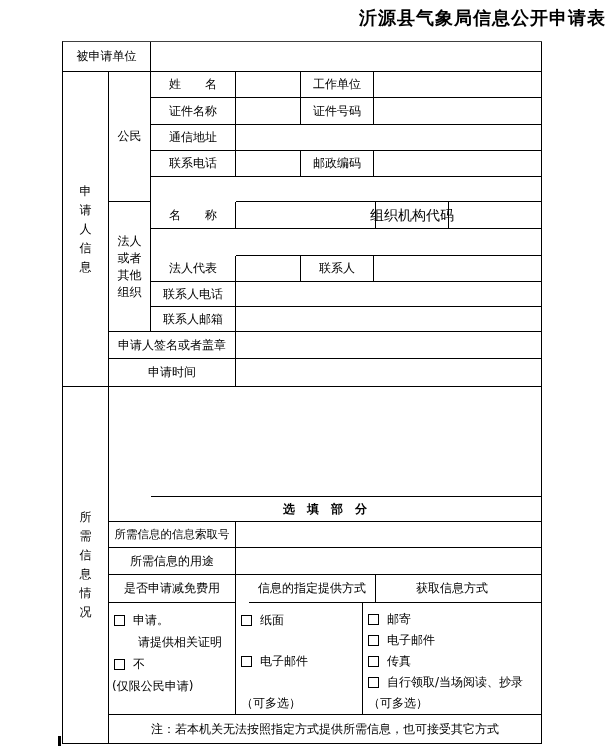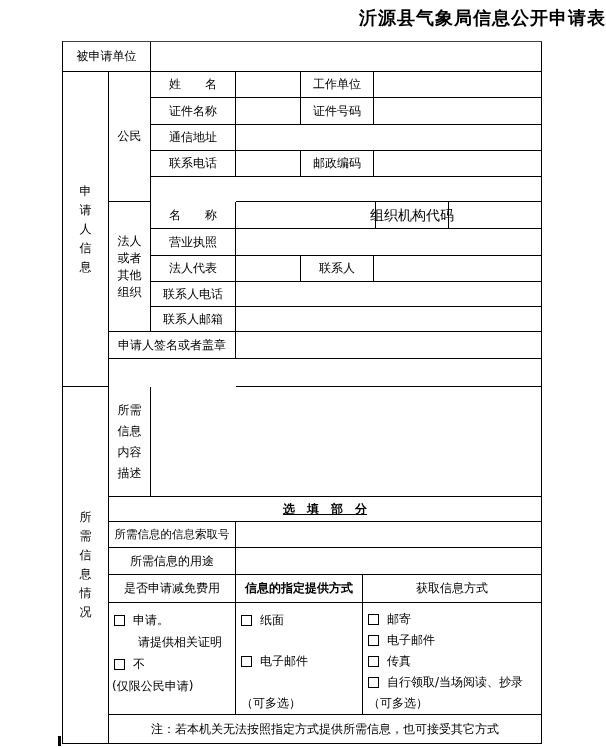--- a/index.html
+++ b/index.html
@@ -18,21 +18,21 @@
   }
   .cell{
     position:absolute;box-sizing:border-box;
     border-right:1px solid #000;border-bottom:1px solid #000;
     display:flex;align-items:center;justify-content:center;
     font-size:12px;line-height:1.2;white-space:nowrap;
   }
   .vlabel span{display:block;width:1em;line-height:19px;text-align:center;white-space:normal;}
   .vlabel2 span{display:block;width:2em;line-height:17px;text-align:center;white-space:normal;}
   .desc-label span{display:block;width:2em;line-height:21px;text-align:center;white-space:normal;}
-  .optional-header{font-weight:bold;text-decoration:underline;}
+  .optional-header{font-weight:bold;}
   .org-code-label{font-size:14px;}
   .tight{font-size:11.5px;}
   .opt-cell{
     flex-direction:column;align-items:flex-start;justify-content:flex-start;
     padding:6px 0 0 3px;
   }
   .opt-line{display:flex;align-items:center;height:22px;}
   .cb{
     width:11px;height:11px;border:1px solid #000;box-sizing:border-box;
     margin:0 8px 0 2px;flex:none;background:#fff;
@@ -82,58 +82,55 @@
 
   <div class="cell vlabel2" style="left:46px;top:160px;width:42px;height:130px;">
       <span>法人或者其他组织</span>
     </div>
 
   <div class="cell" style="left:88px;top:160px;width:85px;height:27px;">名　　称</div>
   <div class="cell" style="left:173px;top:160px;width:140px;height:27px;"></div>
   <div class="cell org-code-label" style="left:313px;top:160px;width:73px;height:27px;">组织机构代码</div>
   <div class="cell" style="left:386px;top:160px;width:93px;height:27px;"></div>
 
-  <div class="cell" style="left:88px;top:187px;width:85px;height:27px;">营业执照</div>
   <div class="cell" style="left:173px;top:187px;width:306px;height:27px;"></div>
 
   <div class="cell" style="left:88px;top:214px;width:85px;height:26px;">法人代表</div>
   <div class="cell" style="left:173px;top:214px;width:65px;height:26px;"></div>
   <div class="cell" style="left:238px;top:214px;width:73px;height:26px;">联系人</div>
   <div class="cell" style="left:311px;top:214px;width:168px;height:26px;"></div>
 
   <div class="cell" style="left:88px;top:240px;width:85px;height:25px;">联系人电话</div>
   <div class="cell" style="left:173px;top:240px;width:306px;height:25px;"></div>
 
   <div class="cell" style="left:88px;top:265px;width:85px;height:25px;">联系人邮箱</div>
   <div class="cell" style="left:173px;top:265px;width:306px;height:25px;"></div>
 
   <div class="cell" style="left:46px;top:290px;width:127px;height:27px;">申请人签名或者盖章</div>
   <div class="cell" style="left:173px;top:290px;width:306px;height:27px;"></div>
 
+  <div class="cell" style="left:46px;top:317px;width:127px;height:28px;">申请时间</div>
   <div class="cell" style="left:173px;top:317px;width:306px;height:28px;"></div>
 
   <div class="cell vlabel" style="left:0;top:345px;width:46px;height:357px;">
       <span>所需信息情况</span>
     </div>
 
-  <div class="cell desc-label" style="left:46px;top:345px;width:42px;height:110px;">
-      <span>所需信息内容描述</span>
-    </div>
   <div class="cell" style="left:88px;top:345px;width:391px;height:110px;"></div>
 
   <div class="cell optional-header" style="left:46px;top:455px;width:433px;height:25px;">选　填　部　分</div>
 
   <div class="cell tight" style="left:46px;top:480px;width:127px;height:26px;text-align:center;">所需信息的信息索取号</div>
   <div class="cell" style="left:173px;top:480px;width:306px;height:26px;"></div>
 
   <div class="cell" style="left:46px;top:506px;width:127px;height:27px;">所需信息的用途</div>
   <div class="cell" style="left:173px;top:506px;width:306px;height:27px;"></div>
 
   <div class="cell" style="left:46px;top:533px;width:127px;height:28px;">是否申请减免费用</div>
-  <div class="cell" style="left:173px;top:533px;width:127px;height:28px;font-weight:bold;">信息的指定提供方式</div>
+  <div class="cell" style="left:186px;top:533px;width:127px;height:28px;">信息的指定提供方式</div>
   <div class="cell opt-cell" style="left:46px;top:561px;width:127px;height:112px;">
     <div class="opt-line">
       <span class="cb"></span>
       <span>申请。</span>
     </div>
     <div class="opt-line">
       <span class="ind">请提供相关证明</span>
     </div>
     <div class="opt-line">
       <span class="cb"></span>

